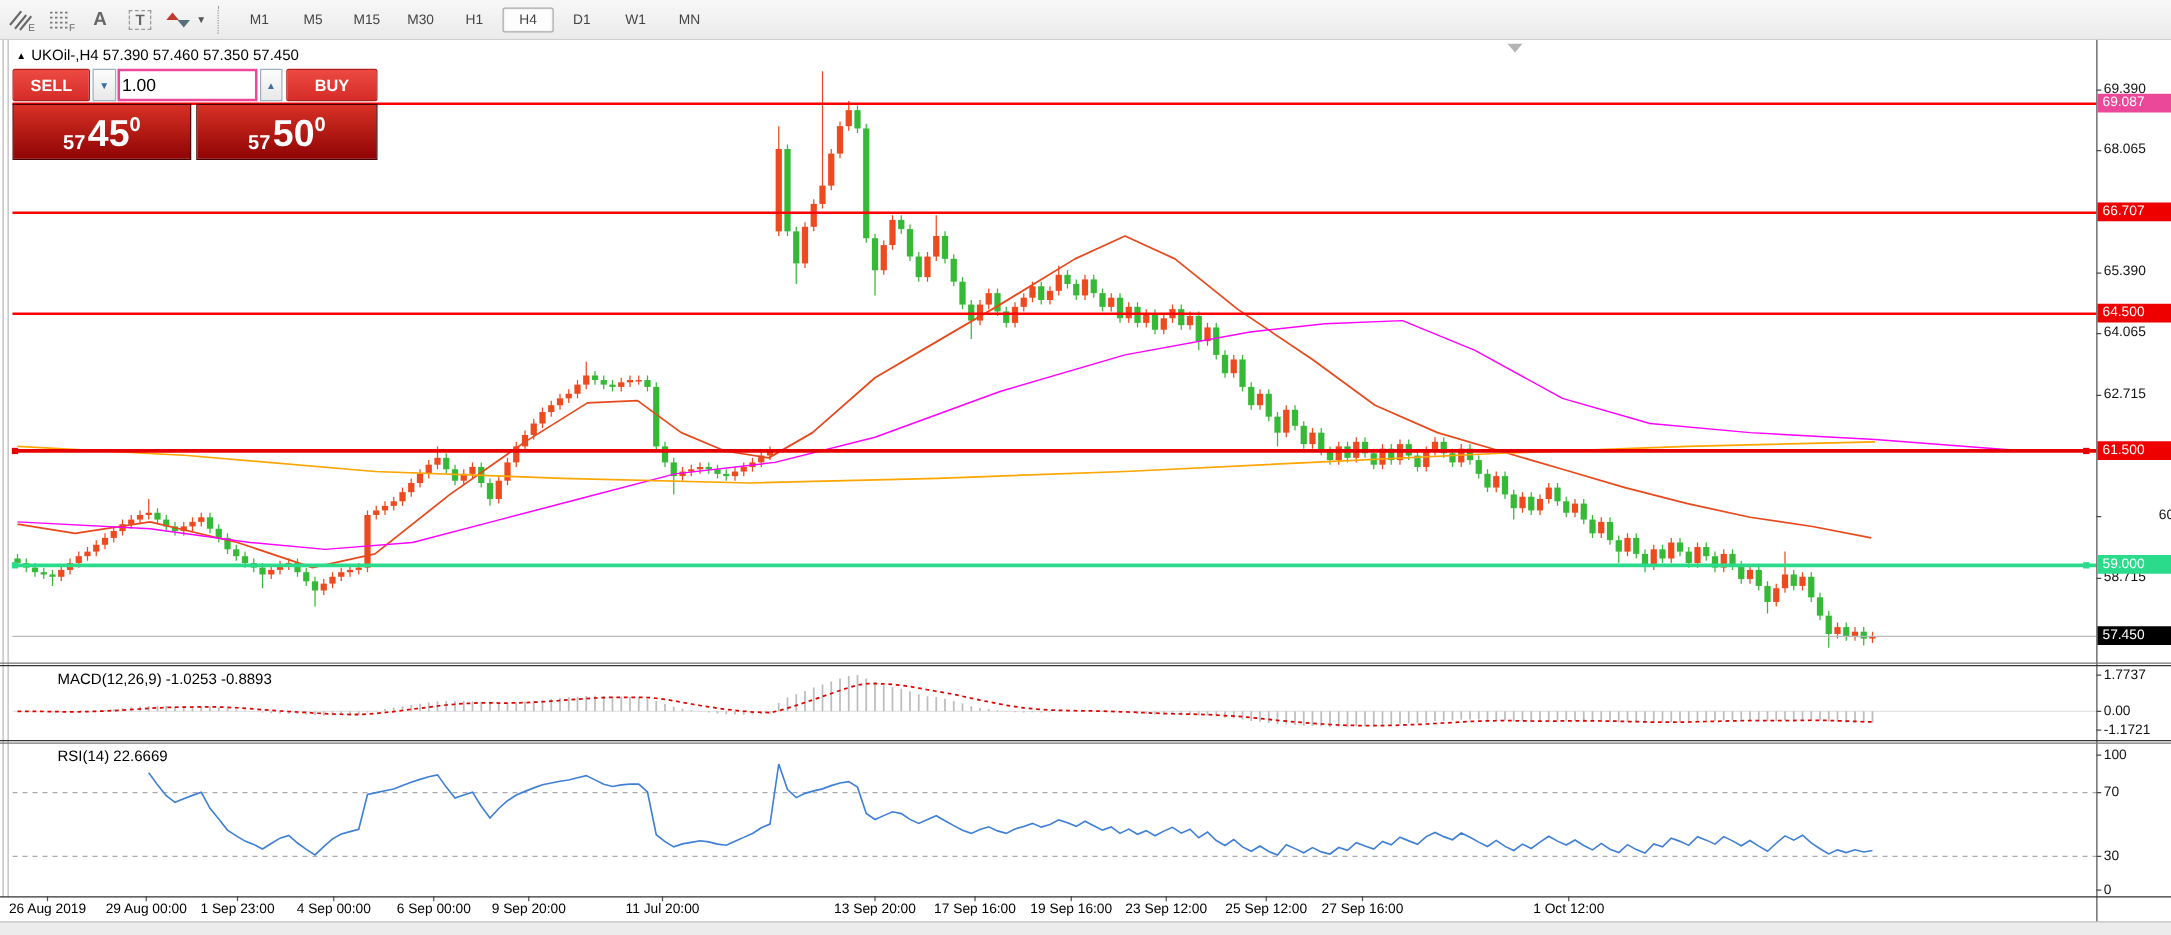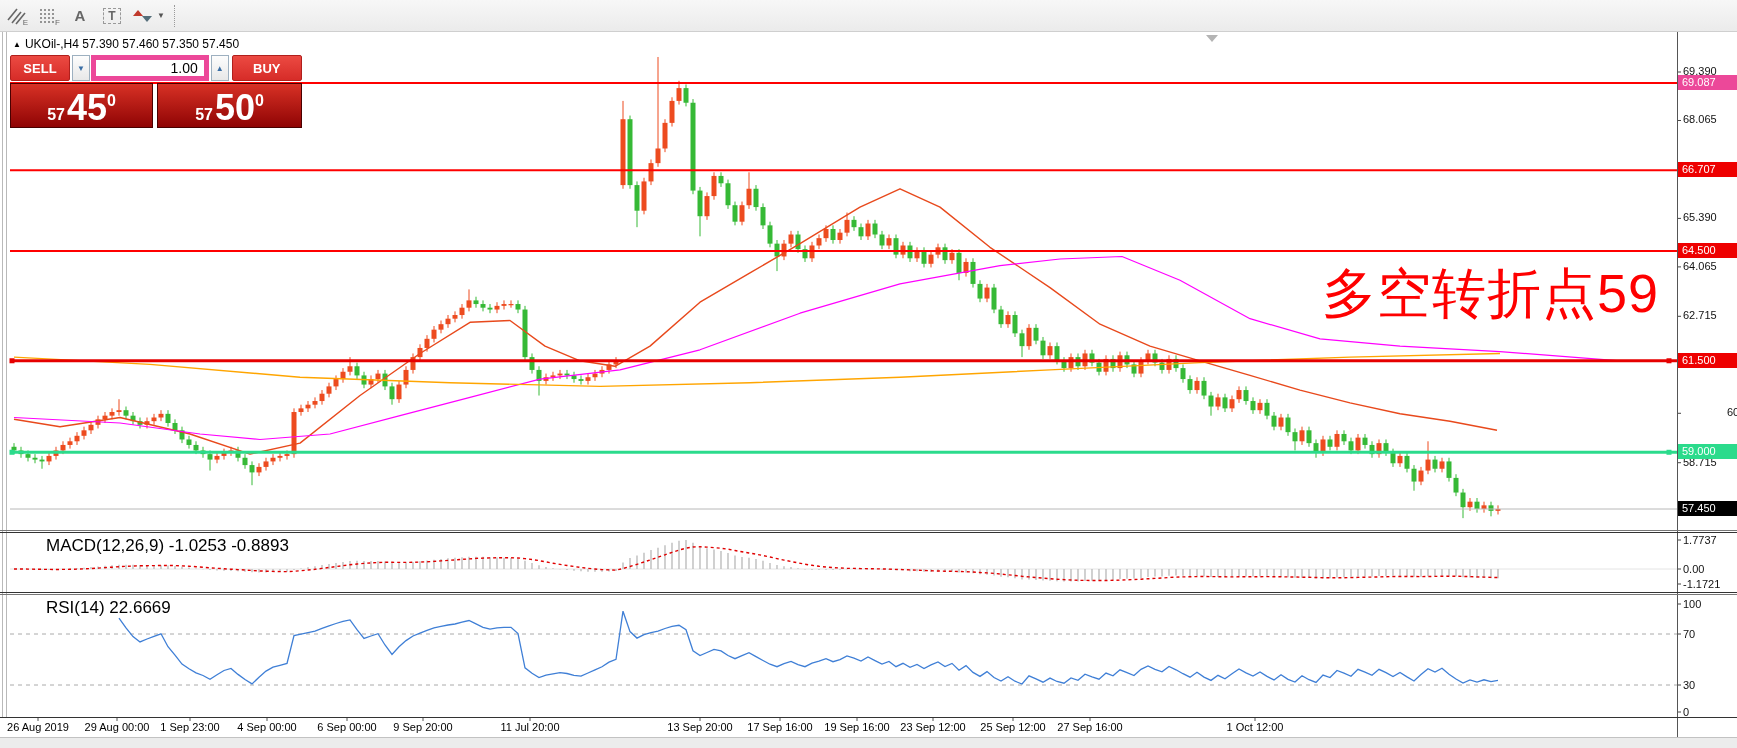--- a/index.html
+++ b/index.html
@@ -17,42 +17,42 @@
   .tf-btn{min-width:27px;padding:3px 6px;margin:0 1px;font-size:11px;color:#444;text-align:center;
           border:1px solid transparent;border-radius:2px;}
   .tf-btn.active{background:#fdfdfd;border:1px solid #a9a9a9;box-shadow:inset 0 0 2px #ddd;}
   
   .v-edge{position:absolute;top:31px;bottom:0;width:1px;background:#b9b9b9;z-index:2;}
   .hline-div{position:absolute;left:0;width:1737px;height:1px;z-index:8;}
   #axis-line{position:absolute;left:1677px;top:31px;bottom:11px;width:1px;background:#555;z-index:8;}
   
   #chart-header{position:absolute;left:13px;top:37px;font-size:12px;color:#000;z-index:12;}
   #chart-header .tri{font-size:8px;position:relative;top:-1px;margin-right:4px;}
-  .panel-label{position:absolute;left:14px;font-size:17px;color:#000;z-index:12;padding-left:32px;}
+  .panel-label{position:absolute;left:14px;font-size:12px;color:#000;z-index:12;padding-left:32px;}
   .axis-tick{position:absolute;left:1683px;font-size:11px;color:#111;z-index:10;white-space:nowrap;}
   .axis-badge{position:absolute;left:1678px;width:56px;font-size:11px;line-height:15px;height:15px;
               padding-left:4px;color:#fff;z-index:12;white-space:nowrap;}
   .tl-label{position:absolute;top:721px;font-size:11px;color:#000;transform:translateX(-50%);z-index:10;white-space:nowrap;}
   #timeline-row{position:absolute;left:0;top:718px;width:1737px;height:19px;background:#fff;z-index:3;}
   #bottom-strip{position:absolute;left:0;top:737px;width:1737px;height:11px;background:#ececec;border-top:1px solid #c2c2c2;z-index:3;}
   
   #trade-panel{position:absolute;left:10px;top:55px;width:292px;z-index:25;font-weight:bold;}
   #tp-row1{display:flex;height:26px;}
   .tp-btn{background:linear-gradient(#ec4a42,#d62c28);color:#fff;font-size:13px;display:flex;
           align-items:center;justify-content:center;border:1px solid #b01f1c;border-radius:2px;}
   #sell-btn{width:66px;}  #buy-btn{width:78px;margin-left:3px;}
   .spin-btn{width:18px;margin-left:2px;background:linear-gradient(#fdfdfd,#e8e8e8);border:1px solid #9db0c0;
             color:#3a6ea5;font-size:8px;display:flex;align-items:center;justify-content:center;}
-  #vol-input{width:100px;margin-left:1px;border:5px solid #ec4899;font-size:14px;text-align:right;
+  #vol-input{width:100px;margin-left:1px;border:2px solid #ec4899;font-size:14px;text-align:left;
              padding-right:6px;font-family:"Liberation Sans",sans-serif;color:#000;}
   #tp-row2{display:flex;margin-top:2px;height:45px;}
   .px-box{width:143px;background:linear-gradient(#d83125,#8f0404);border:1px solid #4a0000;color:#fff;
           display:flex;align-items:flex-end;justify-content:center;padding-bottom:4px;}
   .px-box .small{font-size:16px;margin-right:2px;line-height:16px;}
-  .px-box .big{font-size:36px;line-height:30px;}
+  .px-box .big{font-size:30px;line-height:30px;}
   .px-box .sup{font-size:16px;line-height:16px;position:relative;top:-14px;}
   #buy-px{margin-left:4px;width:145px;}
   
   #annotation{position:absolute;left:1322px;top:258px;font-size:54px;color:#fe0000;z-index:15;
               letter-spacing:1px;white-space:nowrap;}
   #shift-marker{position:absolute;left:1206px;top:35px;width:0;height:0;z-index:9;
                 border-left:6px solid transparent;border-right:6px solid transparent;border-top:7px solid #b4b4b4;}
   #chart-svg{position:absolute;left:0;top:0;z-index:5;pointer-events:none;}
 </style>
 </head>
@@ -87,40 +87,50 @@
       <span style="border:1px dashed #999;padding:0 4px;font-size:12px;color:#666;font-weight:bold;">T</span>
     </div>
     <div class="tool-btn" style="width:40px;">
       <svg width="22" height="16">
         <polygon points="5,2 10,8 0,8" fill="#c0392b"></polygon>
         <polygon points="14,14 9,8 19,8" fill="#546e7a"></polygon>
       </svg>
       <span style="font-size:8px;color:#555;margin-left:2px;">▼</span>
     </div>
     <div class="tb-sep"></div>
+    <div id="tf-group" style="display: flex;">
+        <div class="tf-btn">M1</div>
+        <div class="tf-btn">M5</div>
+        <div class="tf-btn">M15</div>
+        <div class="tf-btn">M30</div>
+        <div class="tf-btn">H1</div>
+        <div class="tf-btn active">H4</div>
+        <div class="tf-btn">D1</div>
+        <div class="tf-btn">W1</div>
+        <div class="tf-btn">MN</div>
+      </div>
   </div>
 
   <div class="v-edge" style="left:2px;"></div>
   <div class="v-edge" style="left:6px;"></div>
   <div id="axis-line"></div>
   <div class="hline-div" style="top:530px;background:#777;"></div>
   <div class="hline-div" style="top:532px;background:#333;"></div>
   <div class="hline-div" style="top:592px;background:#333;"></div>
   <div class="hline-div" style="top:594px;background:#777;"></div>
   <div class="hline-div" style="top:717px;background:#333;"></div>
   <div id="timeline-row"></div>
   <div id="bottom-strip"></div>
 
   <div id="chart-header">
     <span class="tri">▲</span><span>UKOil-,H4  57.390 57.460 57.350 57.450</span>
   </div>
   <div id="shift-marker"></div>
   <div class="panel-label" style="top:536px;">MACD(12,26,9) -1.0253 -0.8893</div>
   <div class="panel-label" style="top:598px;">RSI(14) 22.6669</div>
-  <div id="annotation">多空转折点59</div>
 
   <div id="trade-panel">
     <div id="tp-row1">
       <div class="tp-btn" id="sell-btn">SELL</div>
       <div class="spin-btn">▼</div>
       <input id="vol-input" readonly="" value="1.00" style="">
       <div class="spin-btn">▲</div>
       <div class="tp-btn" id="buy-btn">BUY</div>
     </div>
     <div id="tp-row2">

